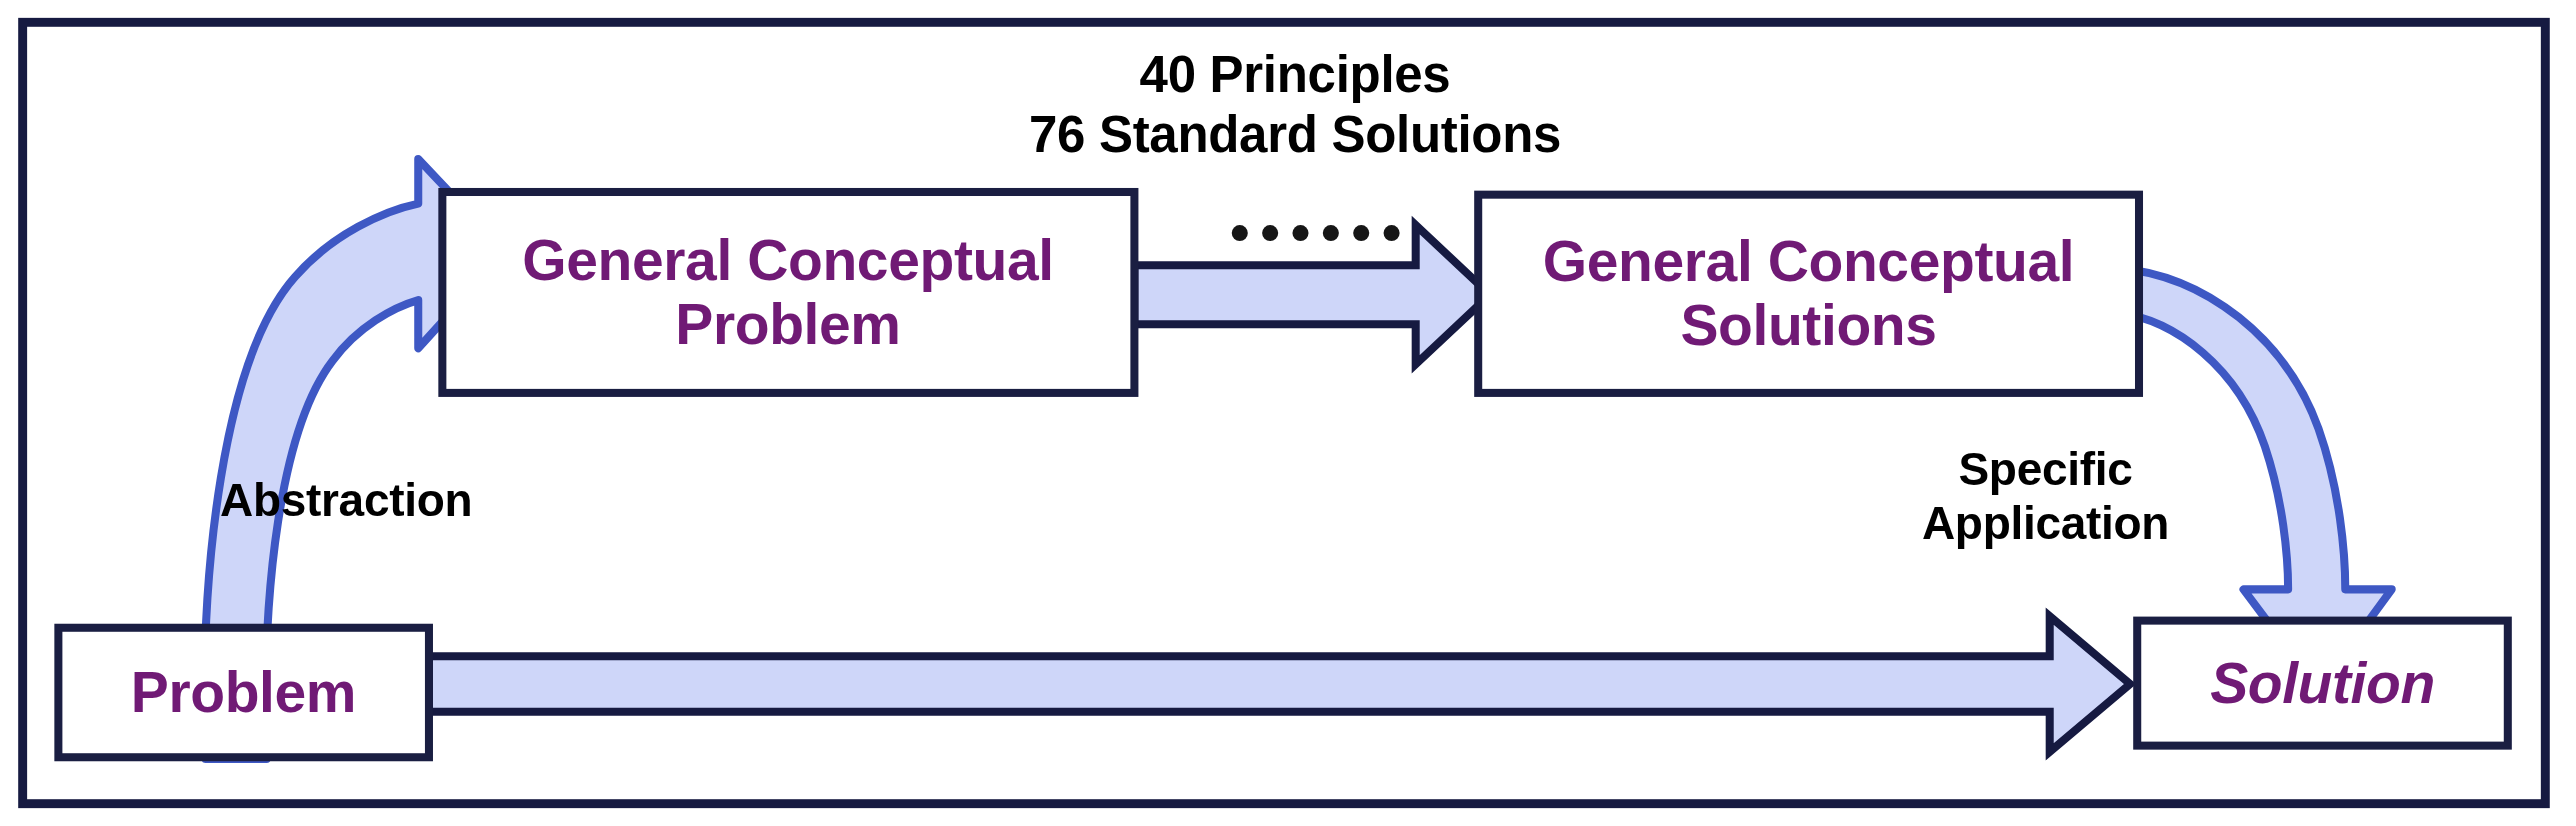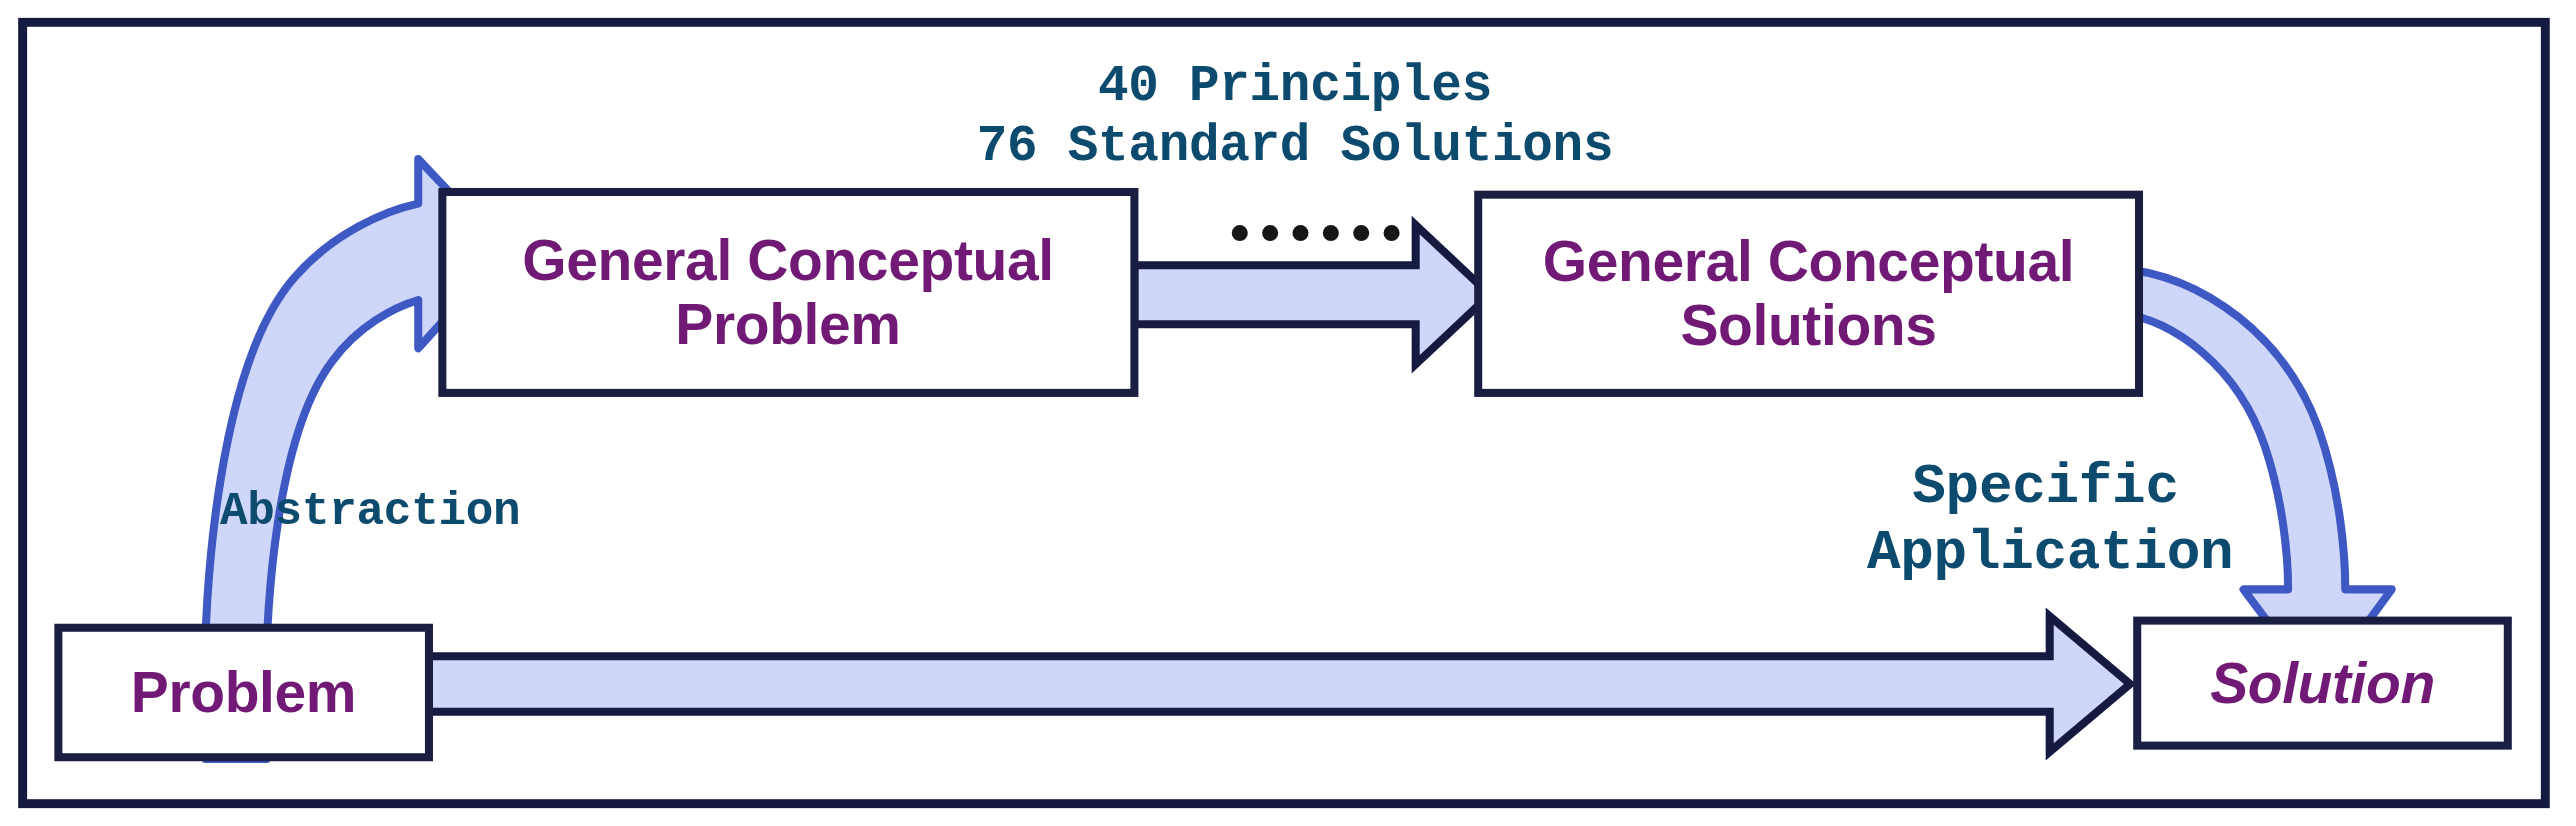--- a/index.html
+++ b/index.html
@@ -33,37 +33,36 @@
     color: #701a75;
     font-weight: bold;
     font-family: "Liberation Sans", sans-serif;
     line-height: 1.12;
     letter-spacing: -0.4px;
     pointer-events: none;
   }
   .edge-label {
     position: absolute;
     text-align: center;
-    color: #0c4a6e;
+    color: #000000;
     font-weight: bold;
-    font-family: Liberation Mono, monospace;
+    font-family: Liberation Sans, sans-serif;
     line-height: 1.18;
     letter-spacing: -0.3px;
     white-space: pre-line;
-    margin-top: 12px;
   }
   #label-gcp  { left: 442px; top: 192px;  width: 692px; height: 201px; font-size: 57px; }
   #label-gcs  { left: 1478px; top: 195px; width: 661px; height: 198px; font-size: 57px; }
   #label-problem  { left: 58px;  top: 628px; width: 371px; height: 130px; font-size: 57px; }
   #label-solution { left: 2137px; top: 621px; width: 371px; height: 125px; font-size: 57px; }
 
   #label-principles { left: 920px; top: 45px;  width: 750px; font-size: 51px; }
   #label-abstraction { left: 220px;  top: 473px; width: 411px; font-size: 46px; text-align: left; }
   #label-trial       { left: 974px; top: 523px; width: 554px; font-size: 46px; }
-  #label-specific    { left: 1867px; top: 442px; width: 357px; font-size: 56px; }
+  #label-specific    { left: 1867px; top: 442px; width: 357px; font-size: 46px; }
 </style>
 </head>
 <body>
 
 <div id="canvas">
 
   <svg id="diagram-svg" viewBox="0 0 2884 925" xmlns="http://www.w3.org/2000/svg">
 
     <rect x="25" y="25" width="2825" height="875" fill="none" stroke="#161A41" stroke-width="10"></rect>
 

